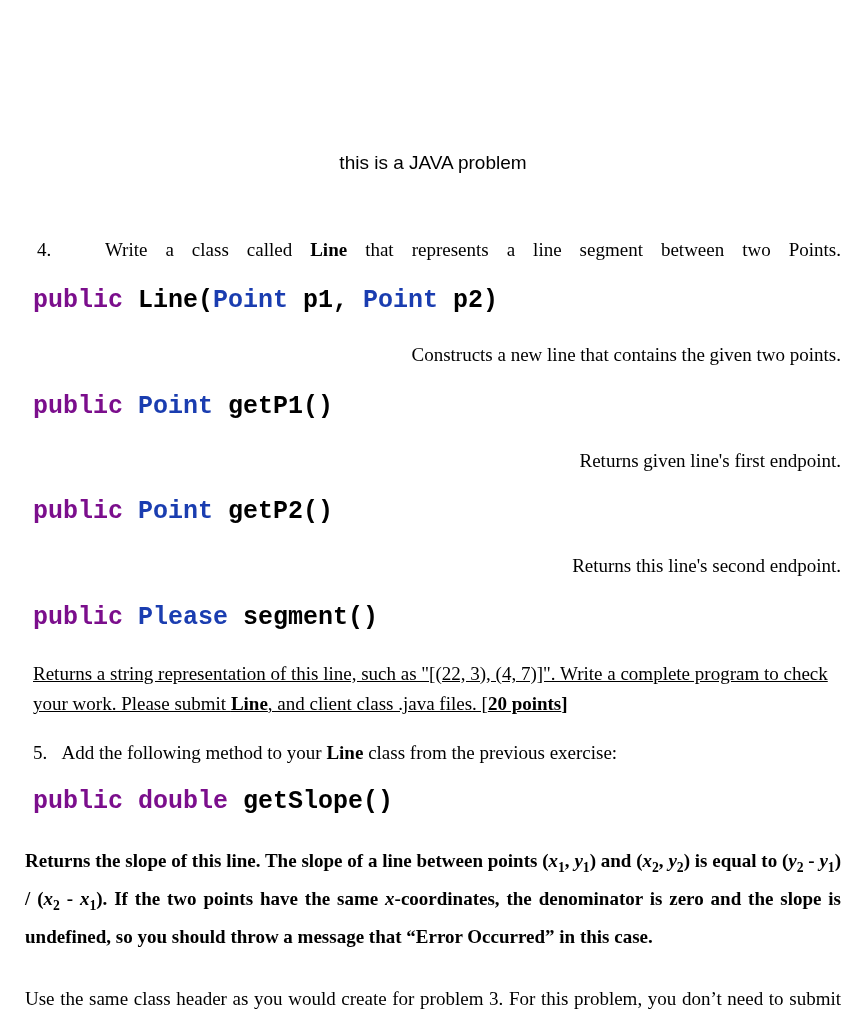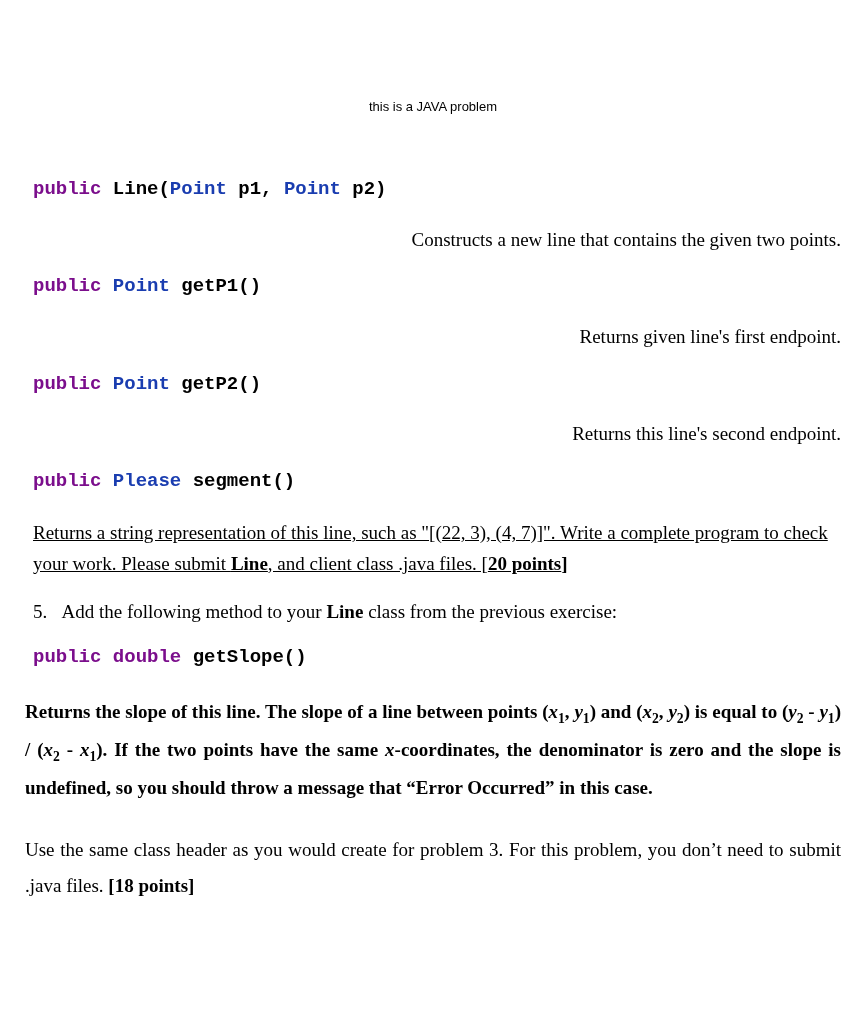--- a/index.html
+++ b/index.html
@@ -7,41 +7,41 @@
     font-size: 19px;
     color: #000;
     margin: 0;
     padding: 30px 25px;
     width: 866px;
     box-sizing: border-box;
     line-height: 1.4;
   }
   .title {
     font-family: Arial, Helvetica, sans-serif;
-    font-size: 13px;
+    font-size: 19px;
     text-align: center;
-    margin: 68px 0 60px 0;
+    margin: 120px 0 60px 0;
   }
   .problem {
     margin-bottom: 20px;
   }
   .q4-head {
     text-align: justify;
     text-align-last: justify;
     padding-left: 12px;
   }
   .q4-sub {
     padding-left: 38px;
     margin-top: 6px;
     margin-bottom: 24px;
   }
   .code {
     font-family: "Courier New", Courier, monospace;
     font-weight: bold;
-    font-size: 19px;
+    font-size: 25px;
     margin: 16px 0 24px 8px;
     white-space: pre;
   }
   .kw { color: #7b0e8c; }
   .type { color: #1a3db0; }
   .desc {
     margin: 0 0 20px 8px;
     text-align: right;
   }
   .wide-desc {
@@ -65,20 +65,26 @@
   .sub { font-size: 0.72em; vertical-align: sub; }
   .ital { font-style: italic; }
   b { font-weight: bold; }
 </style>
 </head>
 <body>
 
 <div class="title">this is a JAVA problem</div>
 
 <div class="problem">
+  <div class="q4-head">
+    <span>4.</span>&nbsp;&nbsp;
+    <span>Write a class called</span>
+    <b>Line</b>
+    <span>that represents a line segment between two Points.</span>
+  </div>
 </div>
 
 <div class="code"><span class="kw">public</span> <span>Line</span><span>(</span><span class="type">Point</span><span> p1, </span><span class="type">Point</span><span> p2)</span></div>
 
 <div class="desc">Constructs a new line that contains the given two points.</div>
 
 <div class="code"><span class="kw">public</span> <span class="type">Point</span><span> getP1()</span></div>
 
 <div class="desc">Returns given line's first endpoint.</div>
 

